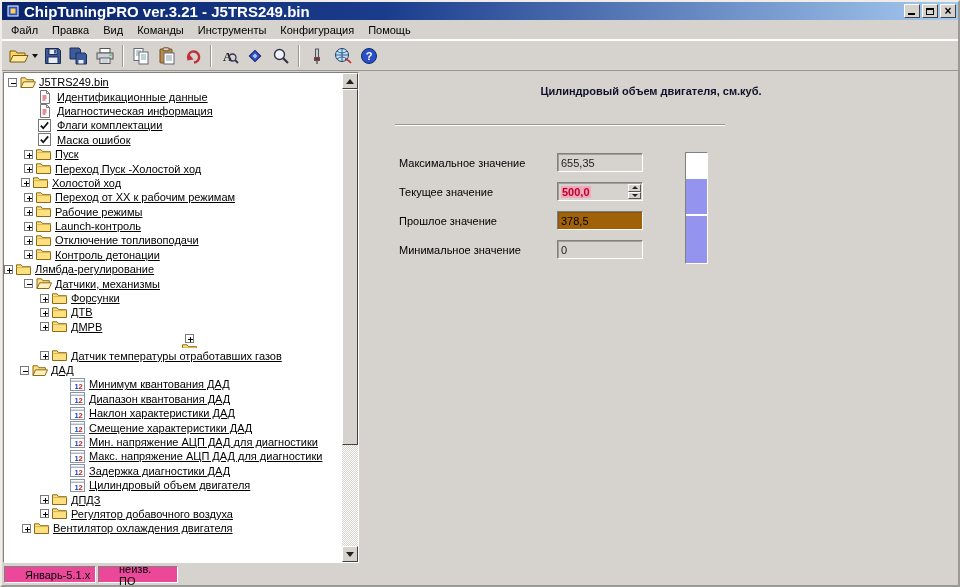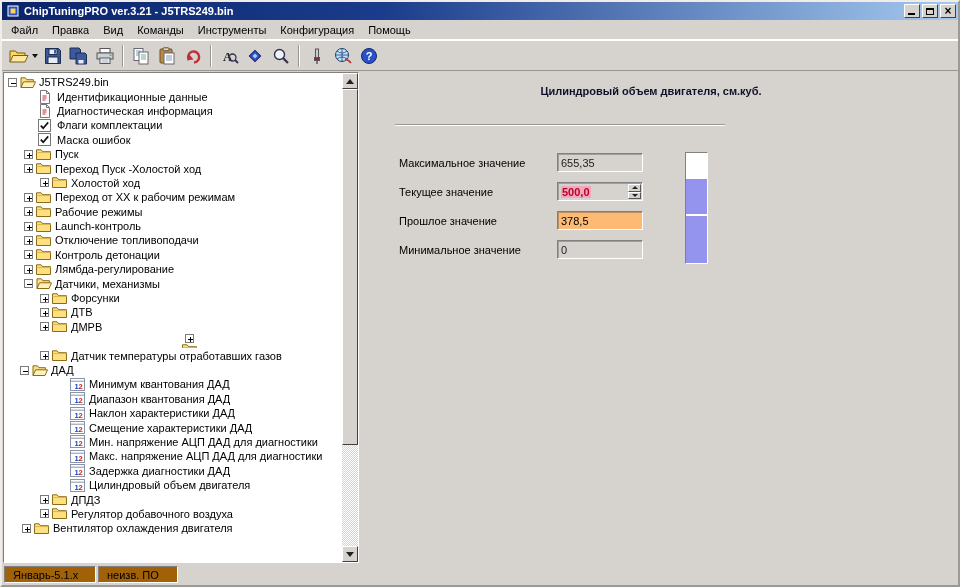--- a/index.html
+++ b/index.html
@@ -4,21 +4,21 @@
 <style>
   html,body{margin:0;padding:0;background:#3a6ea5;}
   *{box-sizing:border-box;}
   body{font-family:"Liberation Sans",sans-serif;font-size:11px;color:#000;}
   .window{width:960px;height:587px;background:#d6d3ce;border:2px outset #f0ede8;display:flex;flex-direction:column;overflow:hidden;}
 
   
   .titlebar{height:18px;flex:none;display:flex;align-items:center;padding:0 2px 0 4px;
     background:linear-gradient(to right,#0a246a,#1b3c8c 40%,#a6caf0);}
   .titlebar .app-icon{width:14px;height:14px;flex:none;margin-right:4px;display:flex;align-items:center;}
-  .titlebar .title-text{flex:1;color:#fff;font-weight:bold;font-size:11px;white-space:nowrap;overflow:hidden;}
+  .titlebar .title-text{flex:1;color:#fff;font-weight:bold;font-size:15px;white-space:nowrap;overflow:hidden;}
   .win-btn{width:16px;height:14px;flex:none;background:#d6d3ce;border:1px solid;border-color:#fff #404040 #404040 #fff;
     display:flex;align-items:center;justify-content:center;margin-left:2px;position:relative;}
   .glyph-min{position:absolute;left:3px;bottom:2px;width:7px;height:2px;background:#000;}
   .glyph-max{width:8px;height:7px;border:1px solid #000;border-top-width:2px;}
   .glyph-close{font-size:12px;font-weight:bold;line-height:10px;}
 
   
   .menubar{height:20px;flex:none;display:flex;align-items:center;padding-left:2px;background:#d6d3ce;border-bottom:1px solid #fff;}
   .menu-item{padding:3px 7px;cursor:default;}
 
@@ -27,21 +27,21 @@
     border-top:1px solid #fff;border-bottom:1px solid #9a968e;}
   .tb-btn{width:26px;height:25px;border:1px solid transparent;background:transparent;display:flex;align-items:center;justify-content:center;padding:0;}
   .tb-btn.wide{width:34px;}
   .tb-sep{width:2px;height:22px;margin:0 4px;border-left:1px solid #9a968e;border-right:1px solid #fff;}
   .caret{width:0;height:0;border-left:3px solid transparent;border-right:3px solid transparent;border-top:4px solid #111;margin-left:3px;}
 
   
   .main{flex:1;display:flex;min-height:0;background:#d6d3ce;}
   .tree-panel{width:356px;flex:none;display:flex;background:#fff;
     border:1px solid;border-color:#808080 #fff #fff #808080;margin:1px 0 1px 1px;}
-  .tree{flex:1;overflow:hidden;padding-top:2px;}
+  .tree{flex:1;overflow:hidden;padding-top:2px;text-decoration:underline;}
   .tree-row{display:flex;align-items:center;height:14.4px;white-space:nowrap;overflow:hidden;cursor:default;}
   .expander{width:9px;height:9px;flex:none;border:1px solid #7b7b7b;background:#fff;position:relative;margin-right:3px;}
   .expander::before{content:'';position:absolute;left:2px;top:4px;width:5px;height:1px;background:#000;}
   .expander.plus::after{content:'';position:absolute;left:4px;top:2px;width:1px;height:5px;background:#000;}
   .expander-spacer{width:14px;flex:none;}
   .tree-icon{width:16px;flex:none;margin-right:3px;display:flex;align-items:center;}
   .tree-label{white-space:nowrap;}
 
   
   .scrollbar{width:16px;flex:none;background:#e8e6e0;display:flex;flex-direction:column;}
@@ -54,36 +54,36 @@
 
   
   .content-panel{flex:1;position:relative;background:#d6d3ce;}
   .panel-title{position:absolute;top:14px;left:82px;width:420px;text-align:center;font-weight:bold;color:#10102a;}
   .panel-sep{position:absolute;left:36px;top:53px;width:330px;border-top:1px solid #9a968e;border-bottom:1px solid #fff;}
   .fields{position:absolute;left:40px;top:82px;width:330px;}
   .field-row{display:flex;align-items:center;margin-bottom:10px;height:19px;}
   .field-label{width:158px;flex:none;}
   .field-input{width:86px;height:19px;display:flex;align-items:center;padding:0 3px;position:relative;background:#d6d3ce;
     border:1px solid;border-color:#808080 #fff #fff #808080;box-shadow:inset 1px 1px 0 rgba(64,64,64,0.35);}
-  .field-input.past{background:#fdba74;}
+  .field-input.past{background:#a16207;}
   .field-input.current .val{background:#f0a8c0;color:#c00020;font-weight:bold;padding:0 1px;}
   .field-input.disabled .val{color:#222;}
   .spinner{position:absolute;right:1px;top:1px;width:13px;height:15px;display:flex;flex-direction:column;}
   .sp-btn{flex:1;background:#d6d3ce;border:1px solid;border-color:#fff #555 #555 #fff;display:flex;align-items:center;justify-content:center;padding:0;}
   .tri-up.small{border-left-width:3px;border-right-width:3px;border-bottom:3px solid #222;}
   .tri-down.small{border-left-width:3px;border-right-width:3px;border-top:3px solid #222;}
 
   .gauge{position:absolute;left:326px;top:81px;width:23px;height:112px;background:#fff;
     border:1px solid;border-color:#808080 #fff #fff #808080;}
   .gauge-fill{position:absolute;left:0;right:0;bottom:0;background:#9494ee;}
   .gauge-divider{position:absolute;left:0;right:0;height:2px;background:#fff;}
 
   
   .statusbar{height:21px;flex:none;display:flex;align-items:center;background:#d6d3ce;padding:2px 2px 2px 2px;gap:2px;}
-  .status-seg{height:17px;display:flex;align-items:center;padding:0 8px;background:#a16207;
+  .status-seg{height:17px;display:flex;align-items:center;padding:0 20px;background:#ec4899;
     border:1px solid;border-color:#808080 #fff #fff #808080;flex:none;}
   .status-fill{flex:1;height:17px;}
 </style>
 </head>
 <body>
 
 <div class="window">
 
   <div class="titlebar">
     <span class="app-icon">
@@ -306,21 +306,21 @@
           <div class="tree-row" style="padding-left: 20px;">
             <span class="expander plus"></span>
             <span class="tree-icon">
               <svg width="15" height="13" viewBox="0 0 15 13">
                 <path d="M0.5 11.5 V1.8 h4.6 l1.4 1.9 h8 v7.8 Z" fill="#ffe081" stroke="#8a6b16"></path>
                 <path d="M0.5 4.6 h14" stroke="#d8b44e" fill="none"></path>
               </svg>
             </span>
             <span class="tree-label">Переход Пуск -Холостой ход</span>
           </div>
-          <div class="tree-row" style="padding-left: 36px;">
+          <div class="tree-row" style="padding-left: 17px;">
             <span class="expander plus"></span>
             <span class="tree-icon">
               <svg width="15" height="13" viewBox="0 0 15 13">
                 <path d="M0.5 11.5 V1.8 h4.6 l1.4 1.9 h8 v7.8 Z" fill="#ffe081" stroke="#8a6b16"></path>
                 <path d="M0.5 4.6 h14" stroke="#d8b44e" fill="none"></path>
               </svg>
             </span>
             <span class="tree-label">Холостой ход</span>
           </div>
           <div class="tree-row" style="padding-left: 20px;">
@@ -366,21 +366,21 @@
           <div class="tree-row" style="padding-left: 20px;">
             <span class="expander plus"></span>
             <span class="tree-icon">
               <svg width="15" height="13" viewBox="0 0 15 13">
                 <path d="M0.5 11.5 V1.8 h4.6 l1.4 1.9 h8 v7.8 Z" fill="#ffe081" stroke="#8a6b16"></path>
                 <path d="M0.5 4.6 h14" stroke="#d8b44e" fill="none"></path>
               </svg>
             </span>
             <span class="tree-label">Контроль детонации</span>
           </div>
-          <div class="tree-row" style="padding-left: 20px; align-items: center;">
+          <div class="tree-row" style=" align-items: center;">
             <span class="expander plus"></span>
             <span class="tree-icon">
               <svg width="15" height="13" viewBox="0 0 15 13">
                 <path d="M0.5 11.5 V1.8 h4.6 l1.4 1.9 h8 v7.8 Z" fill="#ffe081" stroke="#8a6b16"></path>
                 <path d="M0.5 4.6 h14" stroke="#d8b44e" fill="none"></path>
               </svg>
             </span>
             <span class="tree-label">Лямбда-регулирование</span>
           </div>
           <div class="tree-row" style="padding-left: 20px;">

